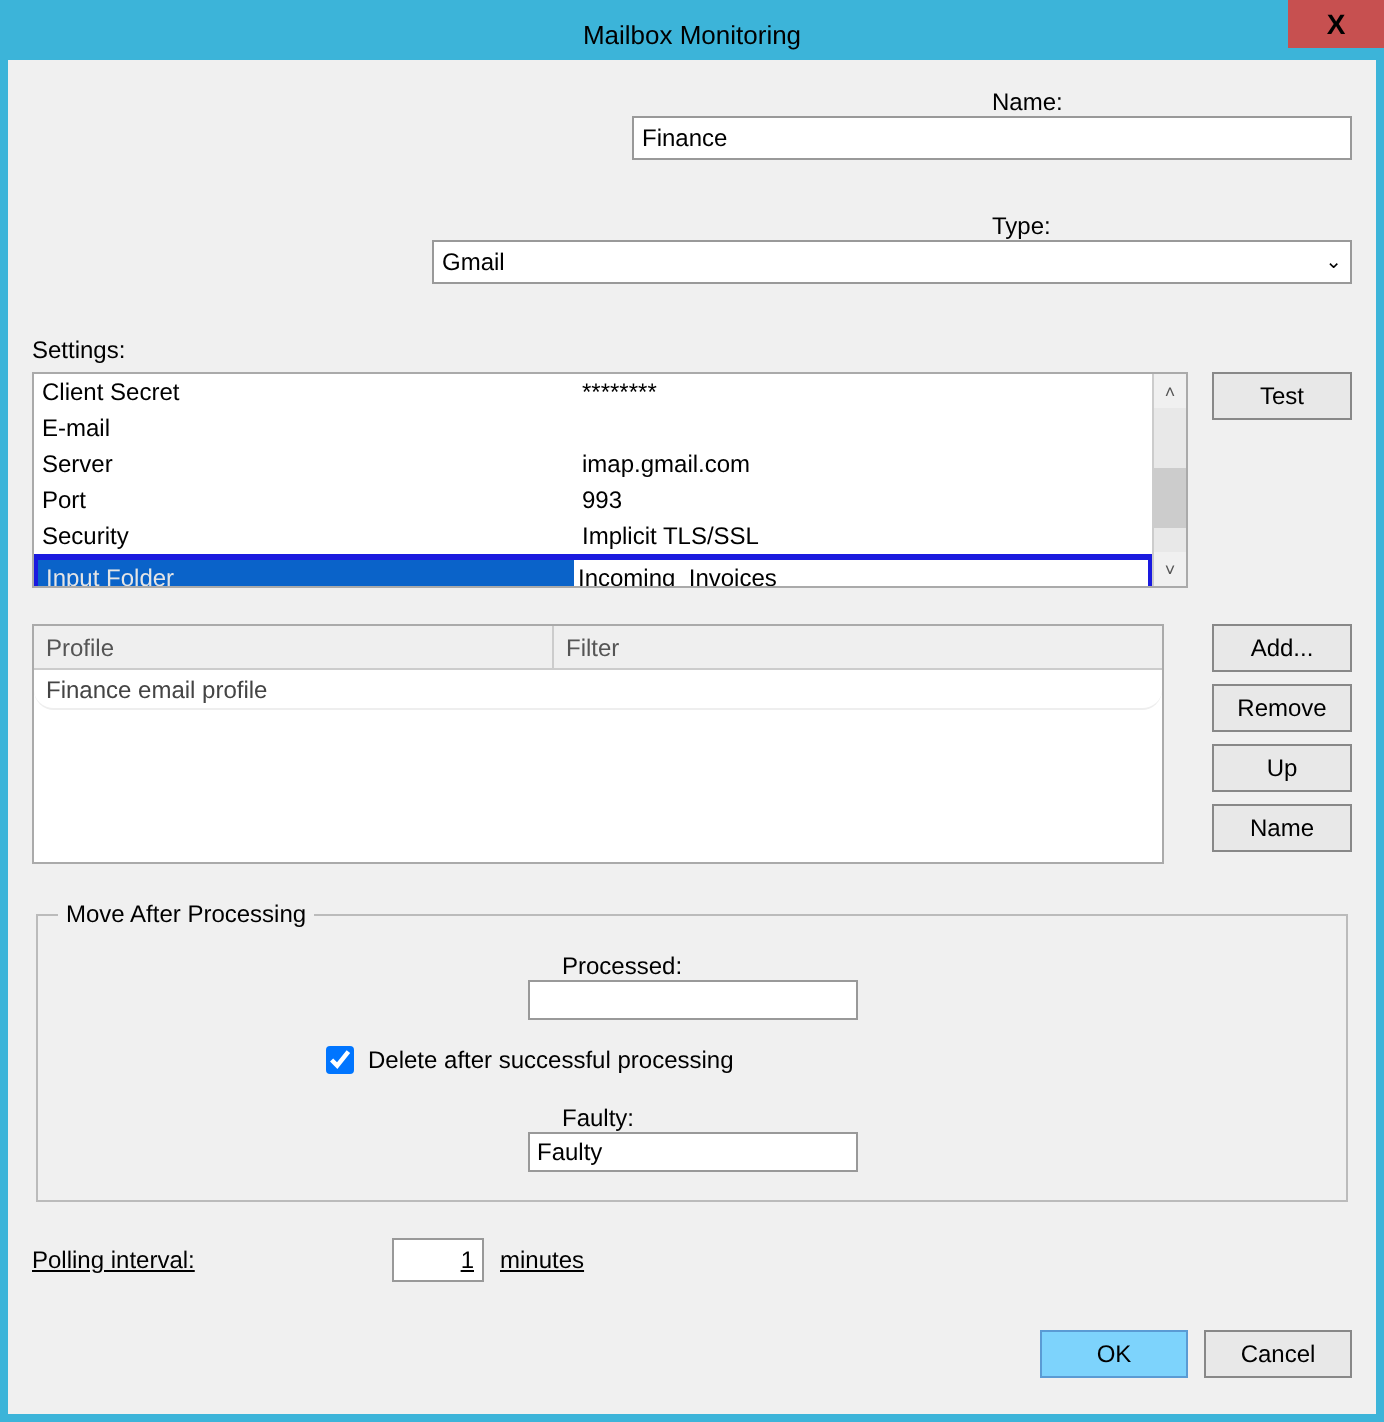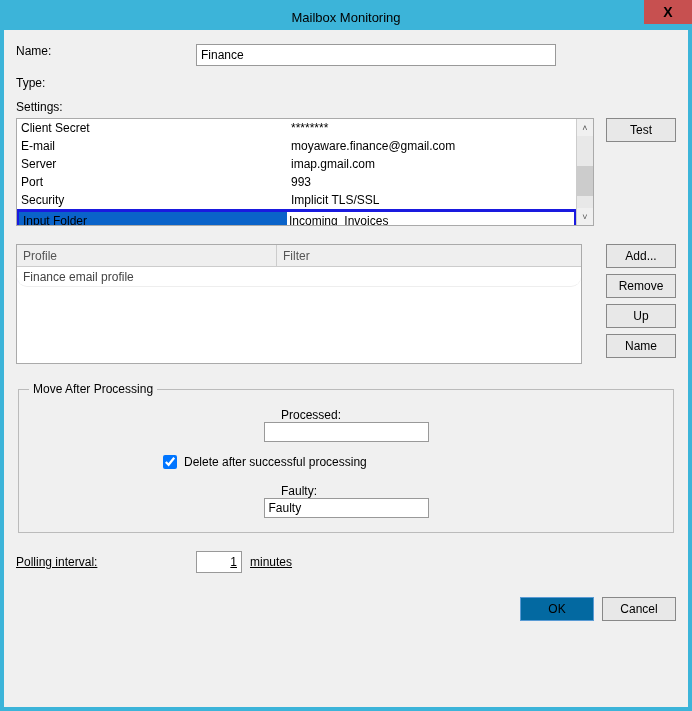--- a/index.html
+++ b/index.html
@@ -40,22 +40,23 @@
     justify-content: center;
     font-weight: bold;
     font-size: 14px;
     font-family: Arial, sans-serif;
   }
   .content {
     padding: 14px 12px 12px 12px;
   }
   .row {
     display: flex;
-    align-items: flex-start;
-    margin-bottom: 10px;
+    align-items: flex-end;
+    margin-bottom: 26px;
+    flex-direction: column;
   }
   .lbl {
     width: 180px;
   }
   .field {
     flex: 1;
     height: 22px;
     border: 1px solid #999;
     background: #fff;
     padding: 2px 4px;
@@ -104,21 +105,21 @@
   .highlight-row {
     border: 3px solid #1a1adf;
     margin-left: -1px;
     margin-right: -1px;
     height: 24px;
     display: flex;
     align-items: center;
   }
   .highlight-row .sname {
     background: #0a63c9;
-    color: #000000;
+    color: #e5e5e5;
     width: 268px;
     height: 100%;
     line-height: 18px;
     padding-left: 4px;
   }
   .highlight-row .sval-input {
     flex: 1;
     height: 100%;
     border: none;
     padding: 0 2px;
@@ -235,21 +236,21 @@
     padding: 2px 4px;
     font-family: inherit;
     font-size: 12px;
   }
   .bottom-btns {
     display: flex;
     justify-content: flex-end;
     gap: 8px;
   }
   .bottom-btns .btn { width: 74px; }
-  .ok-btn { background: #0369a1; border-color: #5a9bd4; }
+  .ok-btn { background: #7dd3fc; border-color: #5a9bd4; }
 </style>
 </head>
 <body>
 
 <div class="window">
   <div class="titlebar">
     <span>Mailbox Monitoring</span>
     <div class="close-btn">
       <span>X</span>
     </div>
@@ -257,34 +258,37 @@
 
   <div class="content">
 
     <div class="row">
       <span class="lbl">Name:</span>
       <input class="field" style="width: 360px; flex: 0 0 auto;" value="Finance">
     </div>
 
     <div class="row">
       <span class="lbl">Type:</span>
+      <div class="select-wrap" style="width:460px;flex:none">
+        <span>Gmail</span>
+        <span class="caret">⌄</span>
+      </div>
     </div>
 
     <div style="margin-top:8px;margin-bottom:4px">Settings:</div>
 
     <div class="settings-area">
       <div class="settings-list">
         <div class="settings-rows">
           <div class="srow">
             <span class="sname">Client Secret</span>
             <span class="sval">********</span>
           </div>
           <div class="srow">
             <span class="sname">E-mail</span>
-            <span class="sval">moyaware.finance@gmail.com</span>
           </div>
           <div class="srow">
             <span class="sname">Server</span>
             <span class="sval">imap.gmail.com</span>
           </div>
           <div class="srow">
             <span class="sname">Port</span>
             <span class="sval">993</span>
           </div>
           <div class="srow">

